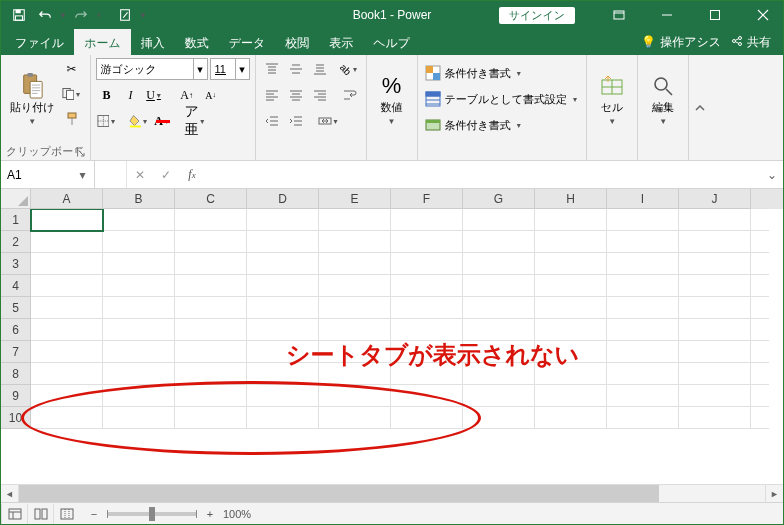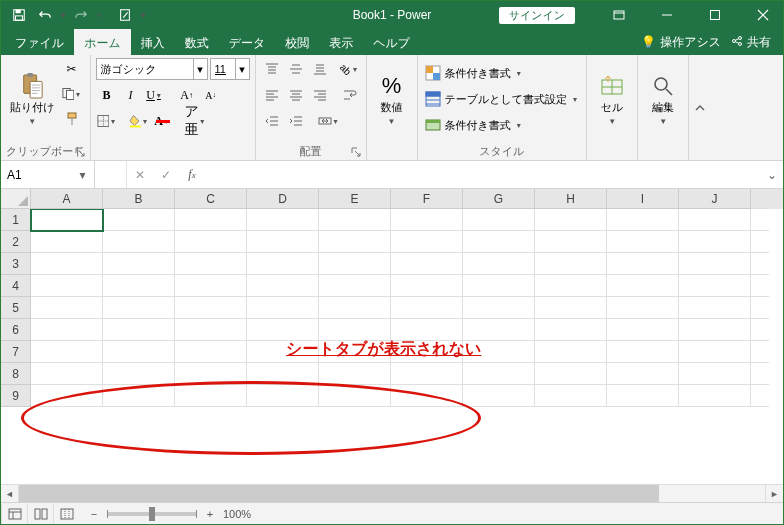--- a/index.html
+++ b/index.html
@@ -62,21 +62,21 @@
   .selectall::after { content:""; position:absolute; right:2px; bottom:2px; width:0; height:0; border-style:solid; border-width:0 0 10px 10px; border-color: transparent transparent #b7b7b7 transparent; }
   .colh { flex: 0 0 72px; border-right: 1px solid #ccc; border-bottom: 1px solid #ccc; text-align: center; font-size: 12px; color: #444; line-height: 20px; background: #e6e6e6; cursor: pointer; }
   .rows { flex: 1; overflow: hidden; display: flex; flex-direction: column; }
   .gridrow { display: flex; height: 22px; }
   .rowh { width: 30px; border-right: 1px solid #ccc; border-bottom: 1px solid #ccc; background: #e6e6e6; text-align: center; font-size: 12px; color: #444; line-height: 22px; cursor: pointer; }
   .cell { flex: 0 0 72px; border-right: 1px solid #e0e0e0; border-bottom: 1px solid #e0e0e0; cursor: cell; }
   .cell.active { outline: 2px solid #217346; outline-offset: -1px; z-index: 2; position: relative; }
   .edge { flex: 0 0 18px; border-bottom: 1px solid #e0e0e0; }
   
   
-  .annotation-text { position: absolute; left: 285px; top: 150px; color: #d9140b; font-weight: 700; font-size: 16px; pointer-events: none; font-family: "MS PGothic","Meiryo",sans-serif; text-decoration: underline; }
+  .annotation-text { position: absolute; left: 285px; top: 150px; color: #d9140b; font-weight: 700; font-size: 24px; pointer-events: none; font-family: "MS PGothic","Meiryo",sans-serif; }
   .annotation-ellipse { position: absolute; left: 20px; top: 192px; width: 460px; height: 74px; border: 3px solid #d9140b; border-radius: 50%; pointer-events: none; }
   
   
   .hscroll { height: 18px; background: #f3f3f3; border-top: 1px solid #ddd; display: flex; align-items: stretch; }
   .hs-btn { width: 18px; display: flex; align-items: center; justify-content: center; border-right: 1px solid #ddd; cursor: pointer; font-size: 9px; color: #666; }
   .hs-btn.r { border-right: none; border-left: 1px solid #ddd; }
   .hs-track { flex: 1; position: relative; background: #f3f3f3; }
   .hs-thumb { position: absolute; left: 0; top: 0; height: 100%; width: 640px; background: #ccc; }
   
   
@@ -337,28 +337,20 @@
           <div style="width:4px"></div>
           <div class="small-btn" style="width:auto;padding:0 2px">
               <svg width="14" height="14" fill="none" stroke="#666">
                 <rect x="1" y="4" width="12" height="6"></rect>
                 <path d="M4 7h6M4 7l2-2M4 7l2 2M10 7l-2-2M10 7l-2 2"></path>
               </svg>
               <span class="mini-caret">▾</span>
             </div>
         </div>
       </div>
-      <div class="group-label">
-          <span>配置</span>
-          <span class="dlauncher">
-            <svg width="10" height="10" viewBox="0 0 10 10" stroke="#777" fill="none">
-              <path d="M1 1h5M1 1v5M4 4l5 5M9 6v3h-3"></path>
-            </svg>
-          </span>
-        </div>
     </div>
 
     <div class="group">
       <div class="group-body">
         <div class="big-btn">
           <div class="icon" style="font-size:22px">%</div>
           <span>数値</span>
           <span class="mini-caret">▼</span>
         </div>
       </div>
@@ -395,23 +387,20 @@
           <div class="ic">
               <svg width="16" height="16" viewBox="0 0 16 16">
                 <rect x="1" y="3" width="14" height="10" fill="#c5e0b4" stroke="#548235"></rect>
                 <rect x="1" y="3" width="14" height="3" fill="#70ad47"></rect>
               </svg>
             </div>
           <span>条件付き書式</span>
           <span class="mini-caret">▾</span>
         </div>
       </div>
-      <div class="group-label">
-          <span>スタイル</span>
-        </div>
     </div>
 
     <div class="group">
       <div class="group-body">
         <div class="big-btn">
           <div class="icon">
               <svg width="24" height="24" viewBox="0 0 24 24" fill="none" stroke="#70ad47">
                 <rect x="2" y="6" width="20" height="14"></rect>
                 <path d="M2 13h20M12 6v14"></path>
                 <path d="M8 2l-3 3M8 2l3 3M8 2v6" stroke="#e8a33d"></path>
@@ -597,20 +586,34 @@
           <div class="cell"></div>
           <div class="cell"></div>
           <div class="cell"></div>
           <div class="cell"></div>
           <div class="cell"></div>
           <div class="cell"></div>
           <div class="cell"></div>
           <div class="cell"></div>
           <div class="edge"></div>
         </div>
+      <div class="gridrow">
+          <div class="rowh">10</div>
+          <div class="cell"></div>
+          <div class="cell"></div>
+          <div class="cell"></div>
+          <div class="cell"></div>
+          <div class="cell"></div>
+          <div class="cell"></div>
+          <div class="cell"></div>
+          <div class="cell"></div>
+          <div class="cell"></div>
+          <div class="cell"></div>
+          <div class="edge"></div>
+        </div>
     </div>
 
     <div class="annotation-text">シートタブが表示されない</div>
     <div class="annotation-ellipse"></div>
 
     <div class="hscroll">
       <div class="hs-btn">◄</div>
       <div class="hs-track">
           <div class="hs-thumb"></div>
         </div>

